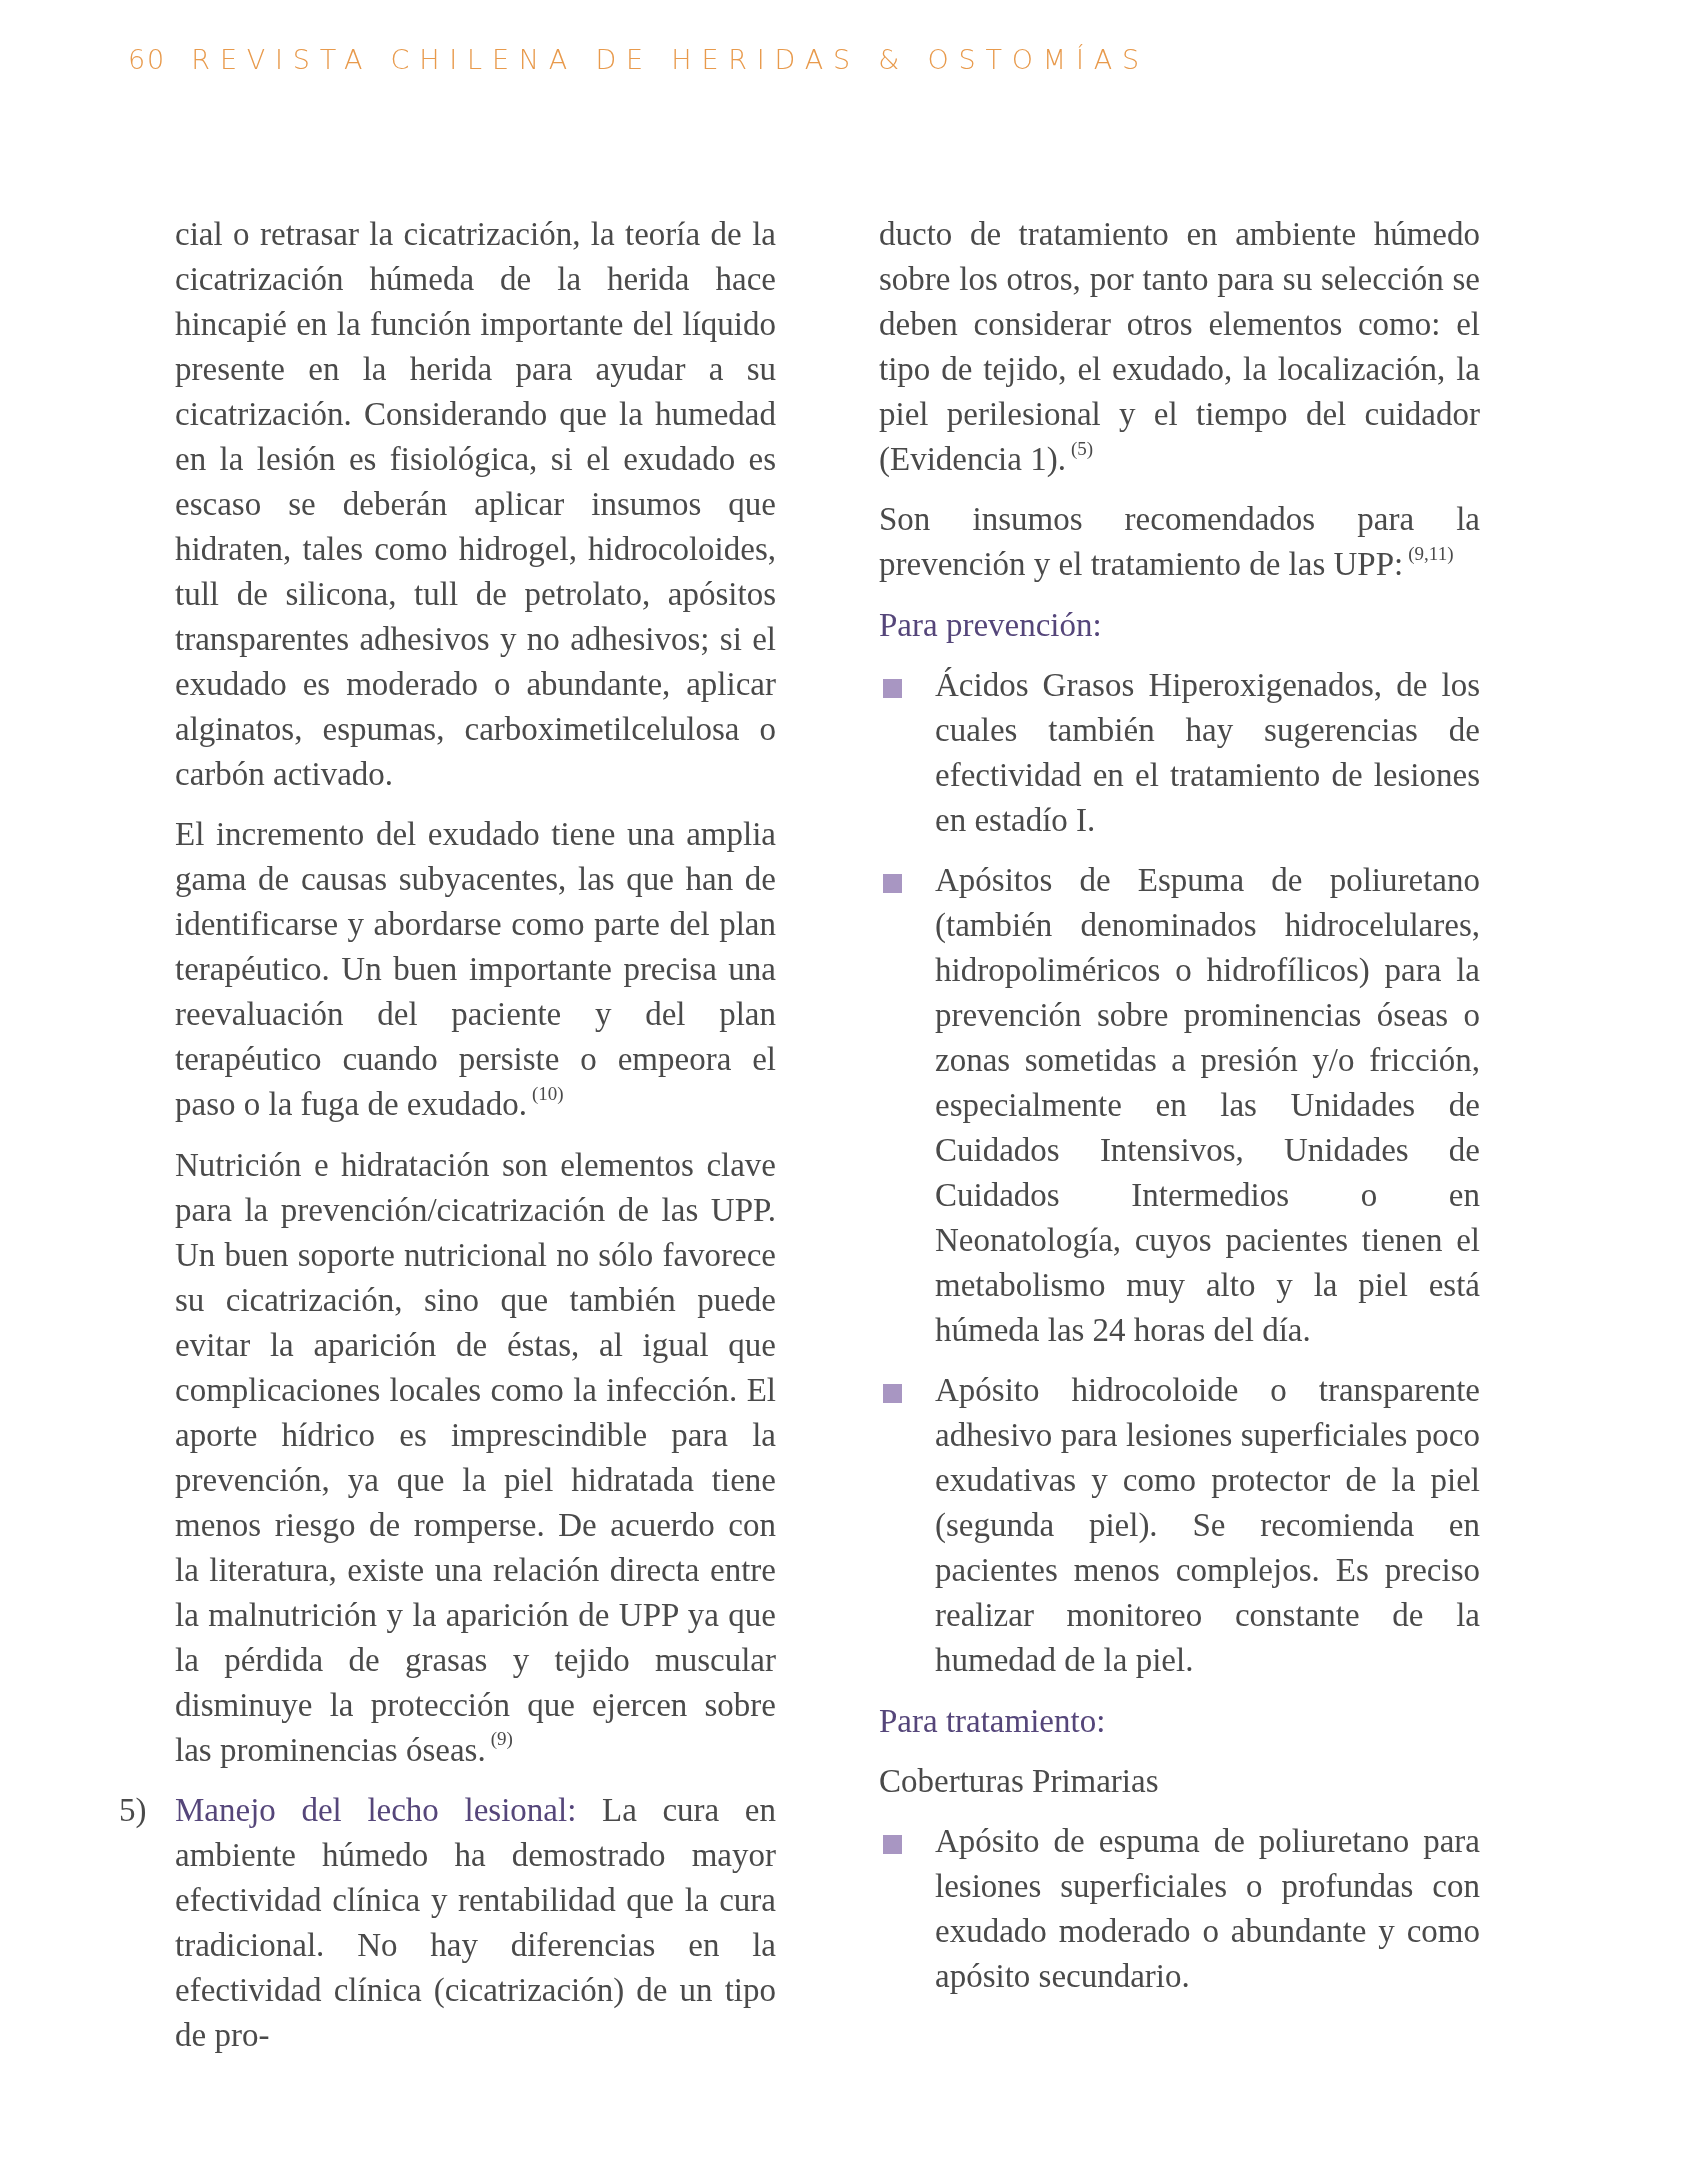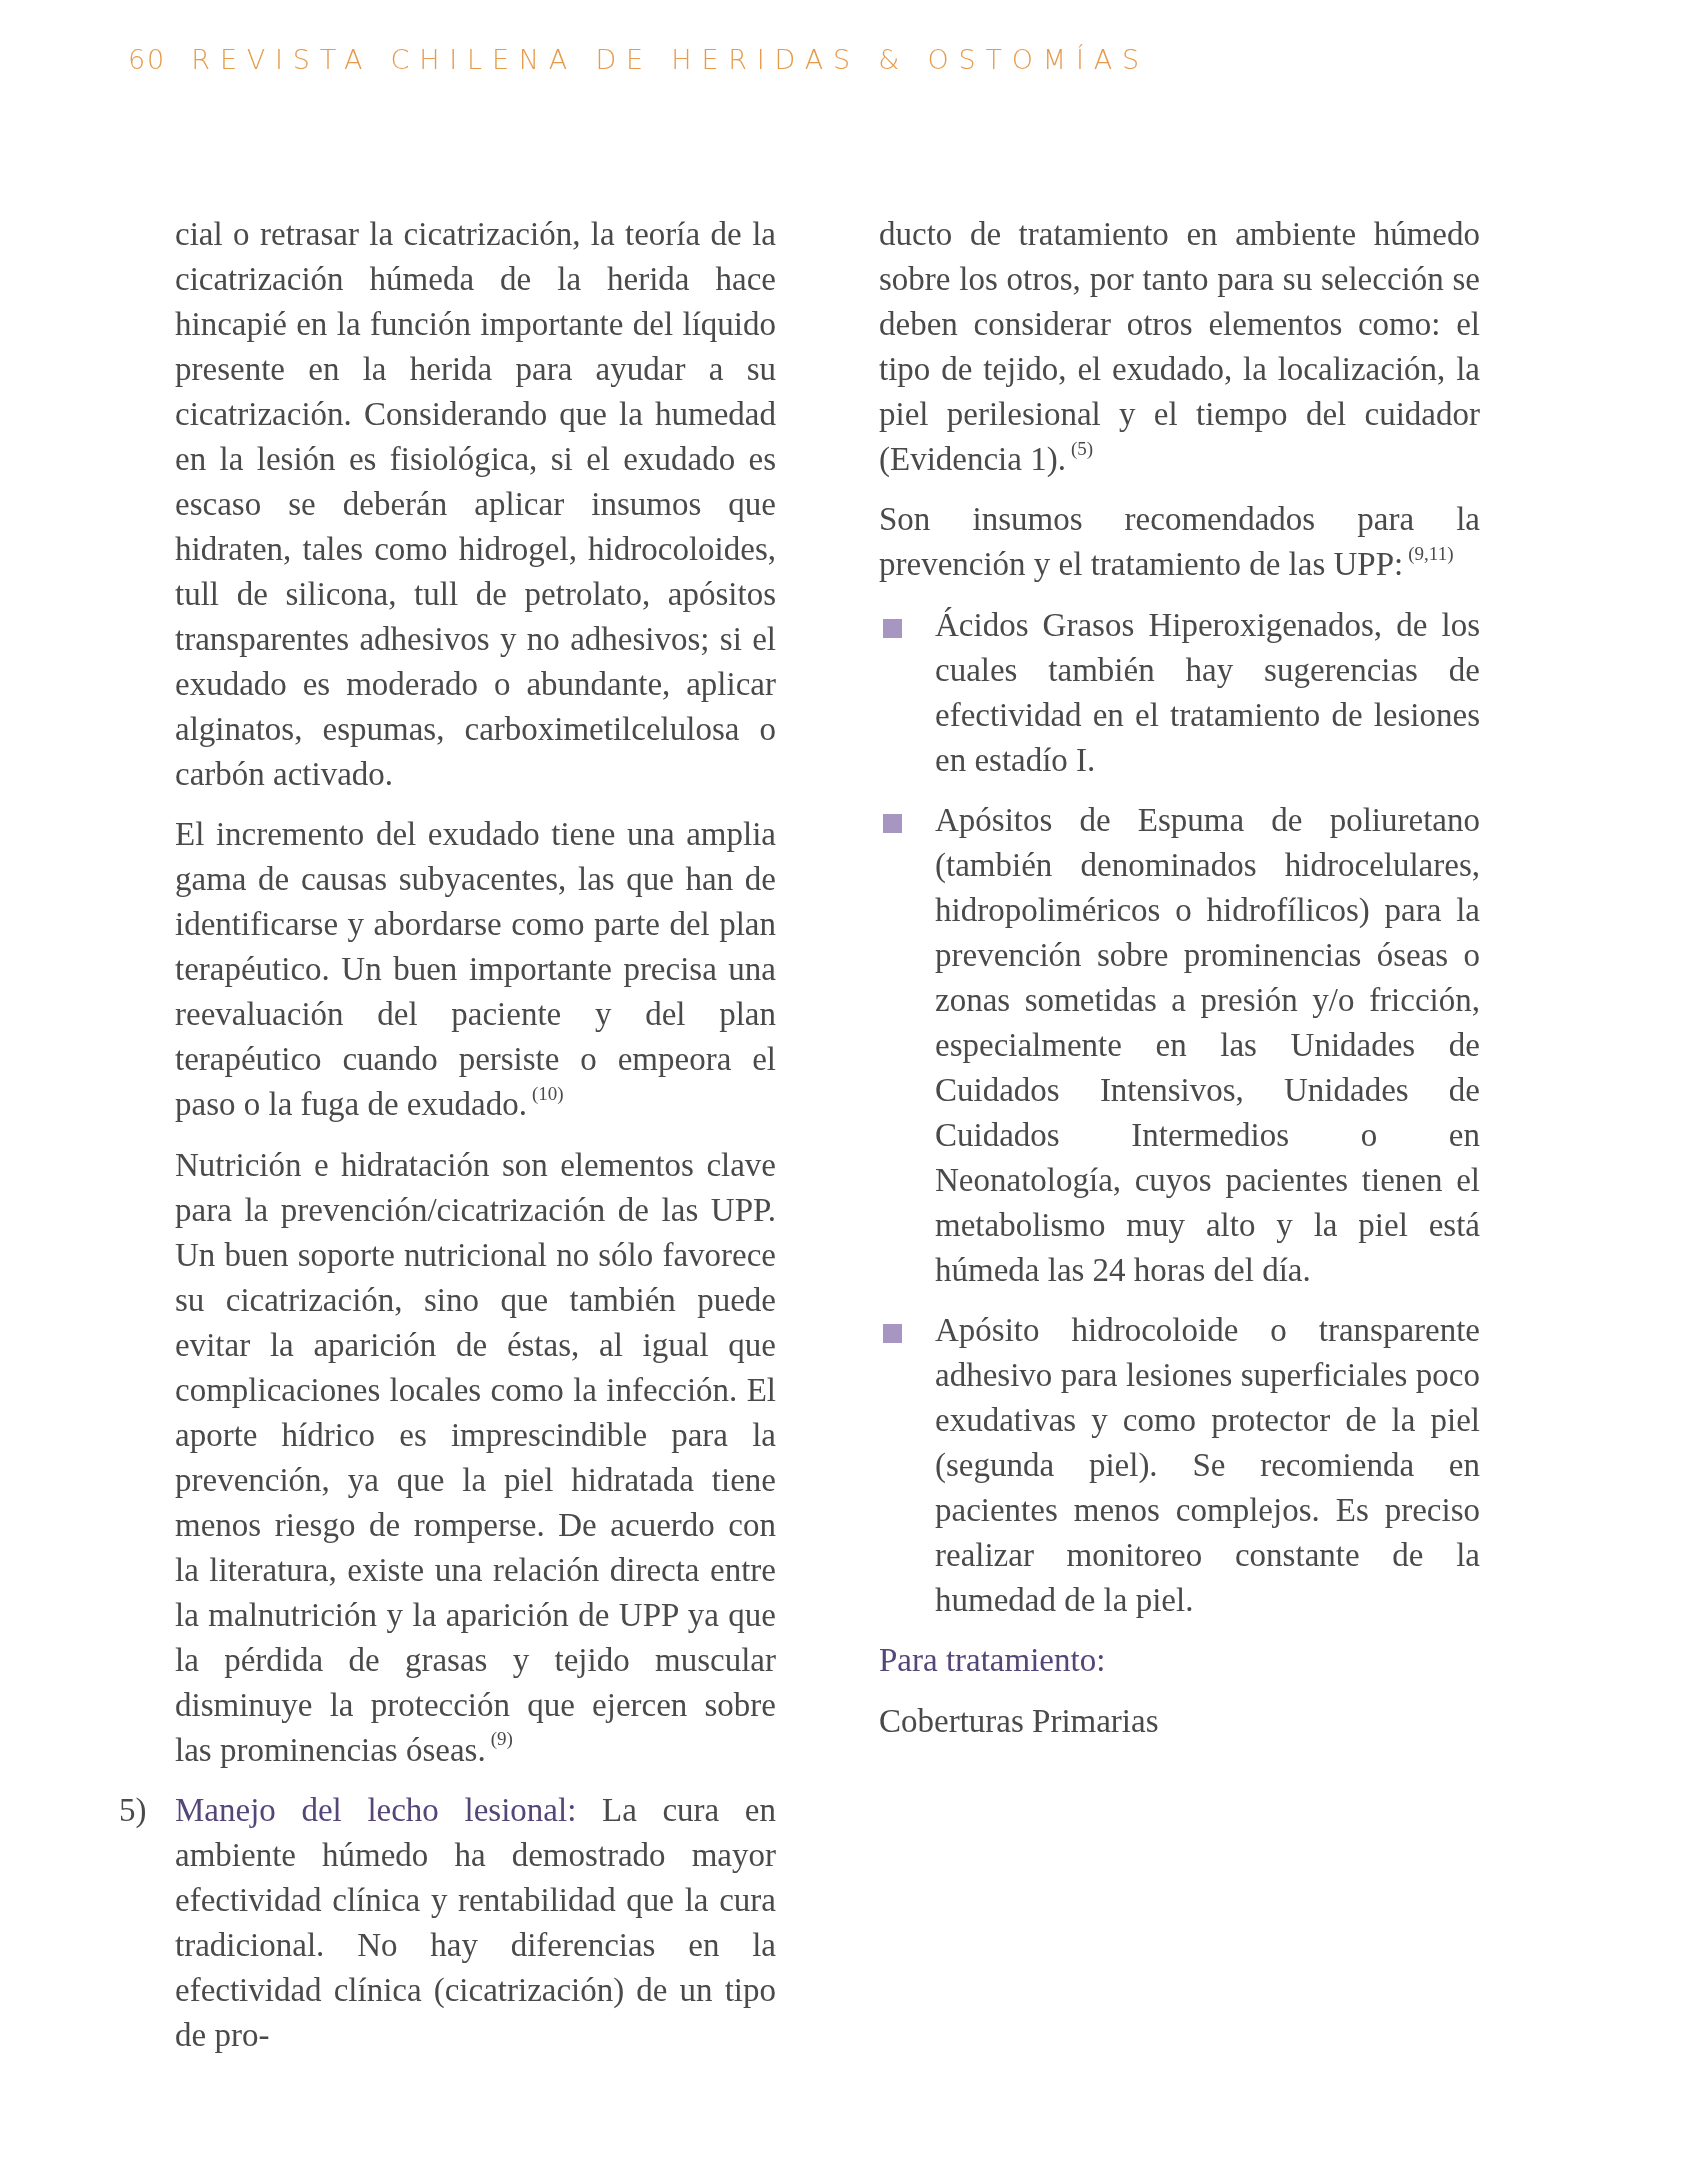--- a/index.html
+++ b/index.html
@@ -34,21 +34,25 @@
   <p><span>El incremento del exudado tiene una amplia gama de causas subyacentes, las que han de identificarse y abordarse como parte del plan terapéutico. Un buen importante precisa una reevaluación del paciente y del plan terapéutico cuando persiste o empeora el paso o la fuga de exudado.</span><sup>(10)</sup></p>
   <p><span>Nutrición e hidratación son elementos clave para la prevención/cicatrización de las UPP. Un buen soporte nutricional no sólo favorece su cicatrización, sino que también puede evitar la aparición de éstas, al igual que complicaciones locales como la infección. El aporte hídrico es imprescindible para la prevención, ya que la piel hidratada tiene menos riesgo de romperse. De acuerdo con la literatura, existe una relación directa entre la malnutrición y la aparición de UPP ya que la pérdida de grasas y tejido muscular disminuye la protección que ejercen sobre las prominencias óseas.</span><sup>(9)</sup></p>
   <p class="numitem">
     <span class="num">5)</span><span class="purple">Manejo del lecho lesional:</span> <span>La cura en ambiente húmedo ha demostrado mayor efectividad clínica y rentabilidad que la cura tradicional. No hay diferencias en la efectividad clínica (cicatrización) de un tipo de pro-</span>
   </p>
 </div>
 
 <div class="col right">
   <p><span>ducto de tratamiento en ambiente húmedo sobre los otros, por tanto para su selección se deben considerar otros elementos como: el tipo de tejido, el exudado, la localización, la piel perilesional y el tiempo del cuidador (Evidencia 1).</span><sup>(5)</sup></p>
   <p><span>Son insumos recomendados para la prevención y el tratamiento de las UPP:</span><sup>(9,11)</sup></p>
+  <div class="purple sub">Para prevención:</div>
   <ul class="bullets">
     <li><span class="sq"></span><span>Ácidos Grasos Hiperoxigenados, de los cuales también hay sugerencias de efectividad en el tratamiento de lesiones en estadío I.</span></li>
     <li><span class="sq"></span><span>Apósitos de Espuma de poliuretano (también denominados hidrocelulares, hidropoliméricos o hidrofílicos) para la prevención sobre prominencias óseas o zonas sometidas a presión y/o fricción, especialmente en las Unidades de Cuidados Intensivos, Unidades de Cuidados Intermedios o en Neonatología, cuyos pacientes tienen el metabolismo muy alto y la piel está húmeda las 24 horas del día.</span></li>
     <li><span class="sq"></span><span>Apósito hidrocoloide o transparente adhesivo para lesiones superficiales poco exudativas y como protector de la piel (segunda piel). Se recomienda en pacientes menos complejos. Es preciso realizar monitoreo constante de la humedad de la piel.</span></li>
   </ul>
   <div class="purple sub">Para tratamiento:</div>
   <div class="plain-head">Coberturas Primarias</div>
+  <ul class="bullets">
+    <li><span class="sq"></span><span>Apósito de espuma de poliuretano para lesiones superficiales o profundas con exudado moderado o abundante y como apósito secundario.</span></li>
+  </ul>
 </div>
 
 
 </body></html>

